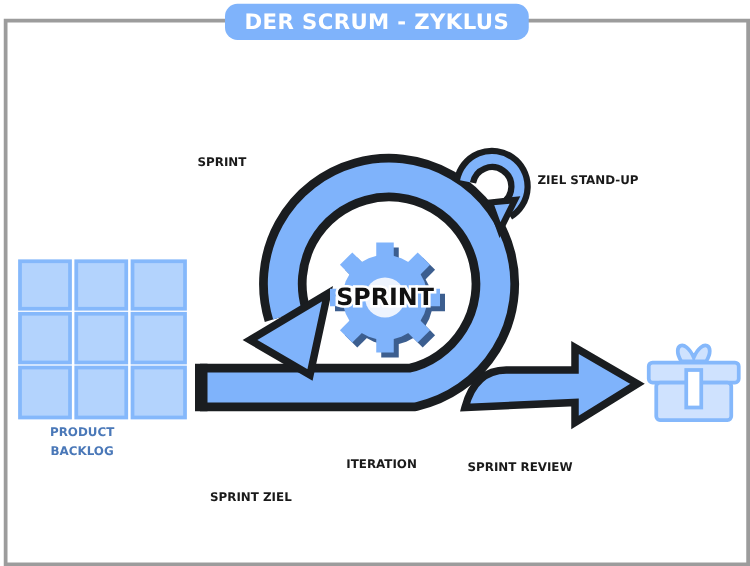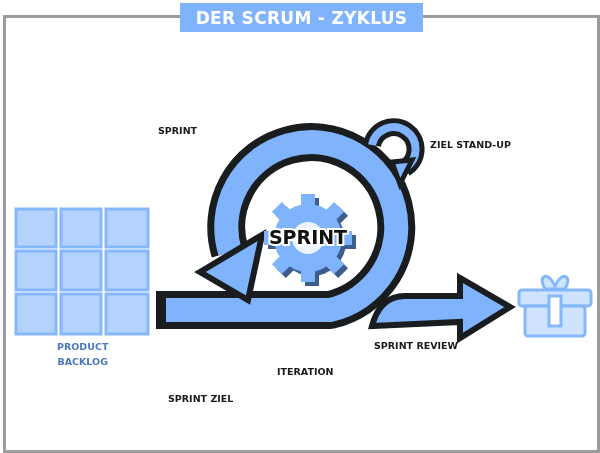--- a/index.html
+++ b/index.html
@@ -1,18 +1,18 @@
 <!DOCTYPE html>
 <html><head>
 <meta charset="utf-8">
 <style>
   html, body { margin:0; padding:0; background:#ffffff; }
   body { width:600px; height:453px; position:relative; overflow:hidden; font-family:"DejaVu Sans", sans-serif; }
   .frame { position:absolute; left:3px; top:15px; width:591px; height:432px; border:3px solid #9c9c9c; box-sizing:content-box; }
-  .title-box { position:absolute; left:180px; top:3px; width:243px; height:29px; background:#7fb3fb; display:flex; align-items:center; justify-content:center; }
+  .title-box { position:absolute; left:180px; top:3px; width:243px; height:29px; background:#7fb3fb; display:flex; align-items:center; justify-content:center;border-radius:10px; }
   .title-text { color:#ffffff; font-weight:bold; font-size:17px; letter-spacing:0.3px; }
   .label { position:absolute; font-weight:bold; font-size:9.5px; color:#1a1a1a; text-align:center; line-height:15px; white-space:nowrap; }
   .label.blue { color:#4a78b8; }
   svg.diagram { position:absolute; left:0; top:0; }
 </style>
 </head>
 <body>
 
 <div class="frame"></div>
 
@@ -86,28 +86,28 @@
   <text x="308" y="244" text-anchor="middle" font-family="DejaVu Sans, sans-serif" font-weight="bold" font-size="19" fill="#111" stroke="#ffffff" stroke-width="4" paint-order="stroke">SPRINT</text>
 
   <g fill="#cfe2fe" stroke="#85b8fb" stroke-width="3">
     <rect x="519" y="290" width="72" height="16" rx="3"></rect>
     <rect x="525" y="306" width="60" height="30" rx="3"></rect>
     <path d="M545 289 C537 276 548 270 555 286 C562 270 573 276 565 289 Z"></path>
     <rect x="549" y="296" width="12" height="30" fill="#ffffff"></rect>
   </g>
 </svg>
 
-<div class="label blue" style="left:40px; top:339px;margin-left:17px;">
+<div class="label blue" style="left:40px; top:339px;">
   <div>PRODUCT</div>
   <div>BACKLOG</div>
 </div>
 
 <div class="label" style="left:158px; top:123px;">
   <div>SPRINT</div>
 </div>
 
 <div class="label" style="left:430px; top:137px;">ZIEL STAND-UP</div>
 
 <div class="label" style="left:168px; top:351px;margin-top:40px;">SPRINT ZIEL</div>
 
 <div class="label" style="left:277px; top:364px;">ITERATION</div>
 
-<div class="label" style="left:374px; top:338px;text-align:center;">SPRINT REVIEW</div>
+<div class="label" style="left:374px; top:367px;text-align:center;">SPRINT REVIEW</div>
 
 </body></html>

